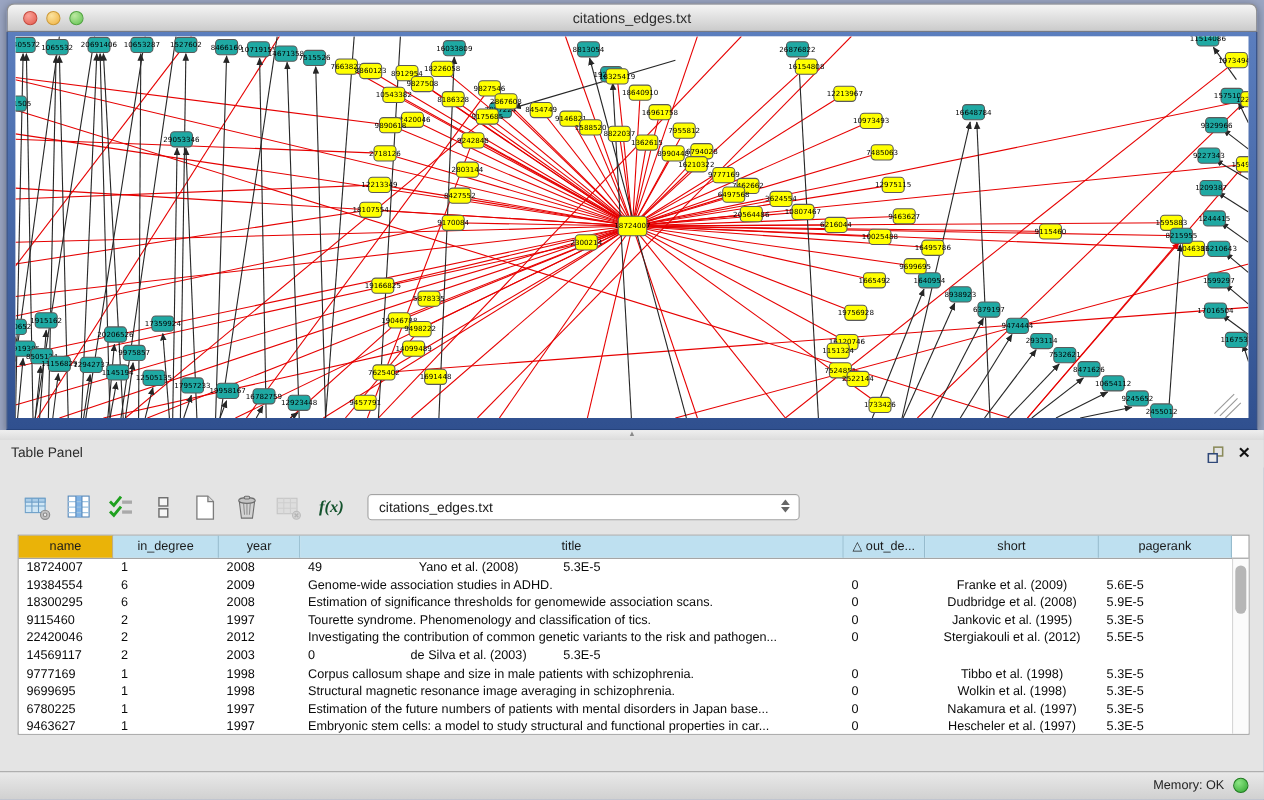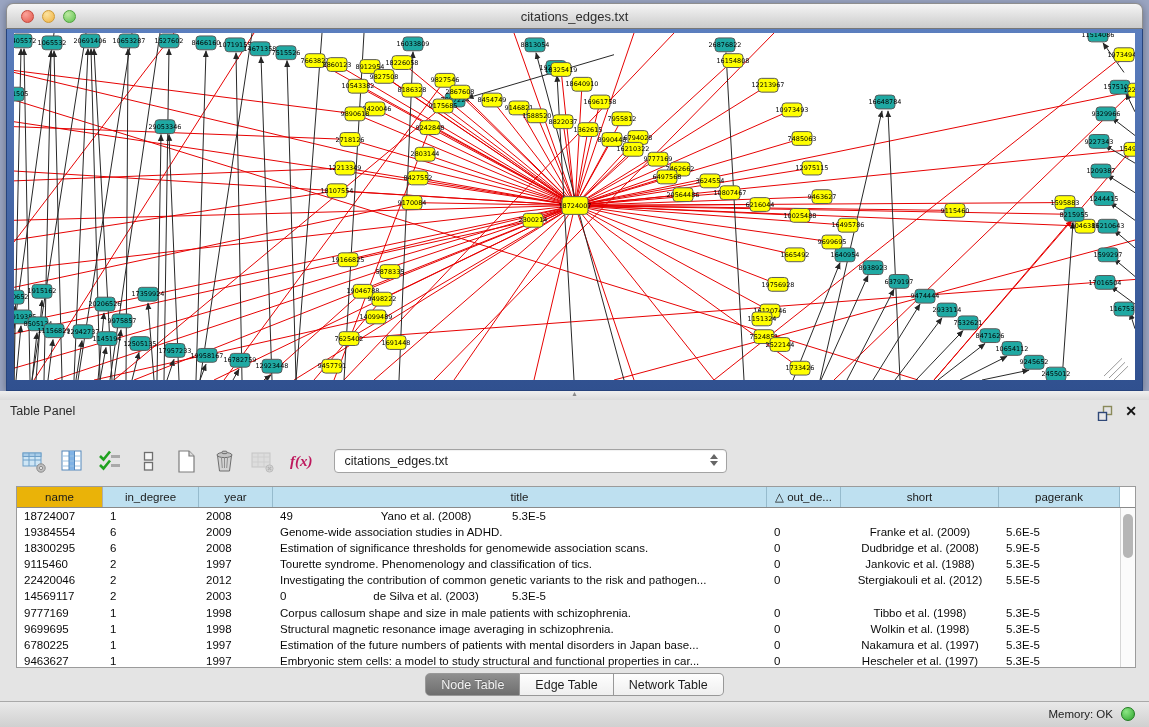--- a/index.html
+++ b/index.html
@@ -24,21 +24,21 @@
   .bottom { position:absolute; top:391px; left:0; right:0; bottom:0; background:#E4E4E4; }
   .splitter { position:relative; height:9px; background:linear-gradient(#EFEFEF,#DCDCDC); }
   .splitter .grip { position:absolute; left:50%; top:-2px; transform:translateX(-50%); font-size:8px; color:#8A8A8A; }
   .panel-header { position:absolute; top:9px; left:0; right:0; height:25px; background:#E4E4E4; }
   .panel-title { position:absolute; left:10px; top:4px; font-size:12.5px; color:#2B2B2B; }
   .float-btn { position:absolute; right:36px; top:5px; width:16px; height:16px; cursor:default; }
   .close-btn { position:absolute; right:12px; top:3px; font-size:14px; font-weight:bold; color:#111; cursor:default; }
 
   .toolbar { position:absolute; top:54px; left:22px; height:32px; display:flex; align-items:center; gap:13px; }
   .tb-icon { width:25px; height:25px; display:inline-block; }
-  .fx { font-family:"Liberation Serif", serif; font-style:italic; font-size:15px; font-weight:bold; color:#be185d; padding:0 2px; }
+  .fx { font-family:"Liberation Serif", serif; font-style:italic; font-size:15px; font-weight:bold; color:#14532d; padding:0 2px; }
   .combo { position:relative; width:393px; height:24px; margin-left:6px; background:#fff; border:1px solid #A3A3A3; border-radius:4px; font-size:12.5px; color:#1C1C1C; line-height:22px; padding-left:10px; box-shadow:inset 0 1px 1px rgba(0,0,0,.06); }
   .combo .spin { position:absolute; right:8px; top:4px; display:flex; flex-direction:column; gap:2px; }
   .combo .spin .up { width:0; height:0; border-left:4px solid transparent; border-right:4px solid transparent; border-bottom:5px solid #666; }
   .combo .spin .dn { width:0; height:0; border-left:4px solid transparent; border-right:4px solid transparent; border-top:5px solid #666; }
 
   .dtable { position:absolute; left:16px; top:95px; width:1120px; height:182px; background:#fff; border:1px solid #9B9B9B; }
   .thead { display:flex; height:21px; border-bottom:1px solid #8A8A8A; }
   .hcell { height:20px; line-height:20px; font-size:11.5px; color:#1A1A1A; text-align:center; background:#BEE0F0; border-right:1px solid #96BBCD; overflow:hidden; white-space:nowrap; }
   .hcell.first { background:#eab308; border-right:1px solid #ADADAD; }
   .tbody { position:absolute; top:21px; left:0; right:15px; bottom:0; overflow:hidden; }
@@ -866,21 +866,21 @@
             <div class="tcell c4" style="width: 74px;">0</div>
             <div class="tcell c5" style="width: 158px;">Dudbridge et al. (2008)</div>
             <div class="tcell c6" style="width: 121px;">5.9E-5</div>
           </div>
           <div class="trow">
             <div class="tcell c0" style="width: 86px;">9115460</div>
             <div class="tcell c1" style="width: 96px;">2</div>
             <div class="tcell c2" style="width: 74px;">1997</div>
             <div class="tcell c3" style="width: 494px;">Tourette syndrome. Phenomenology and classification of tics.</div>
             <div class="tcell c4" style="width: 74px;">0</div>
-            <div class="tcell c5" style="width: 158px;">Jankovic et al. (1988)</div>
+            <div class="tcell c5" style="width: 158px;">Jankovic et al. (1995)</div>
             <div class="tcell c6" style="width: 121px;">5.3E-5</div>
           </div>
           <div class="trow">
             <div class="tcell c0" style="width: 86px;">22420046</div>
             <div class="tcell c1" style="width: 96px;">2</div>
             <div class="tcell c2" style="width: 74px;">2012</div>
             <div class="tcell c3" style="width: 494px;">Investigating the contribution of common genetic variants to the risk and pathogen...</div>
             <div class="tcell c4" style="width: 74px;">0</div>
             <div class="tcell c5" style="width: 158px;">Stergiakouli et al. (2012)</div>
             <div class="tcell c6" style="width: 121px;">5.5E-5</div>
@@ -928,25 +928,20 @@
             <div class="tcell c4" style="width: 74px;">0</div>
             <div class="tcell c5" style="width: 158px;">Hescheler et al. (1997)</div>
             <div class="tcell c6" style="width: 121px;">5.3E-5</div>
           </div>
         </div>
       <div class="vscroll">
           <div class="vthumb"></div>
         </div>
     </div>
 
-    <div class="tabs" id="tabs">
-        <div class="tab active">Node Table</div>
-        <div class="tab">Edge Table</div>
-        <div class="tab">Network Table</div>
-      </div>
 
     <div class="statusbar">
       <span class="mem">Memory: OK</span>
       <span class="mem-dot"></span>
     </div>
   </div>
 
 </div>
 
 </body></html>

